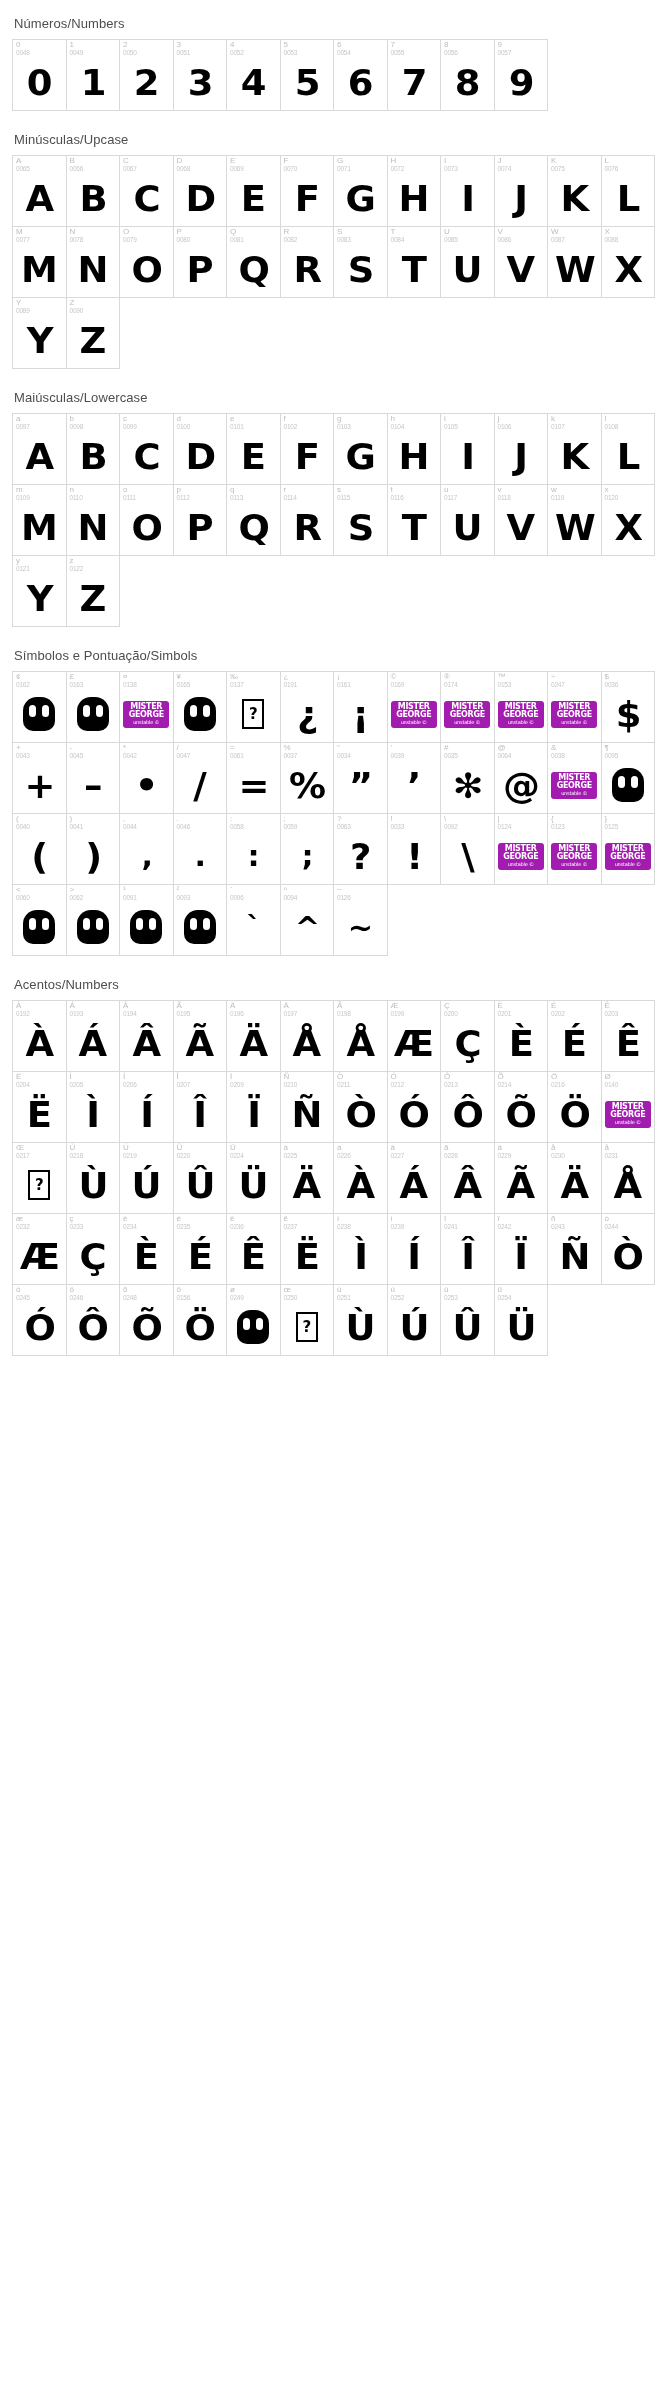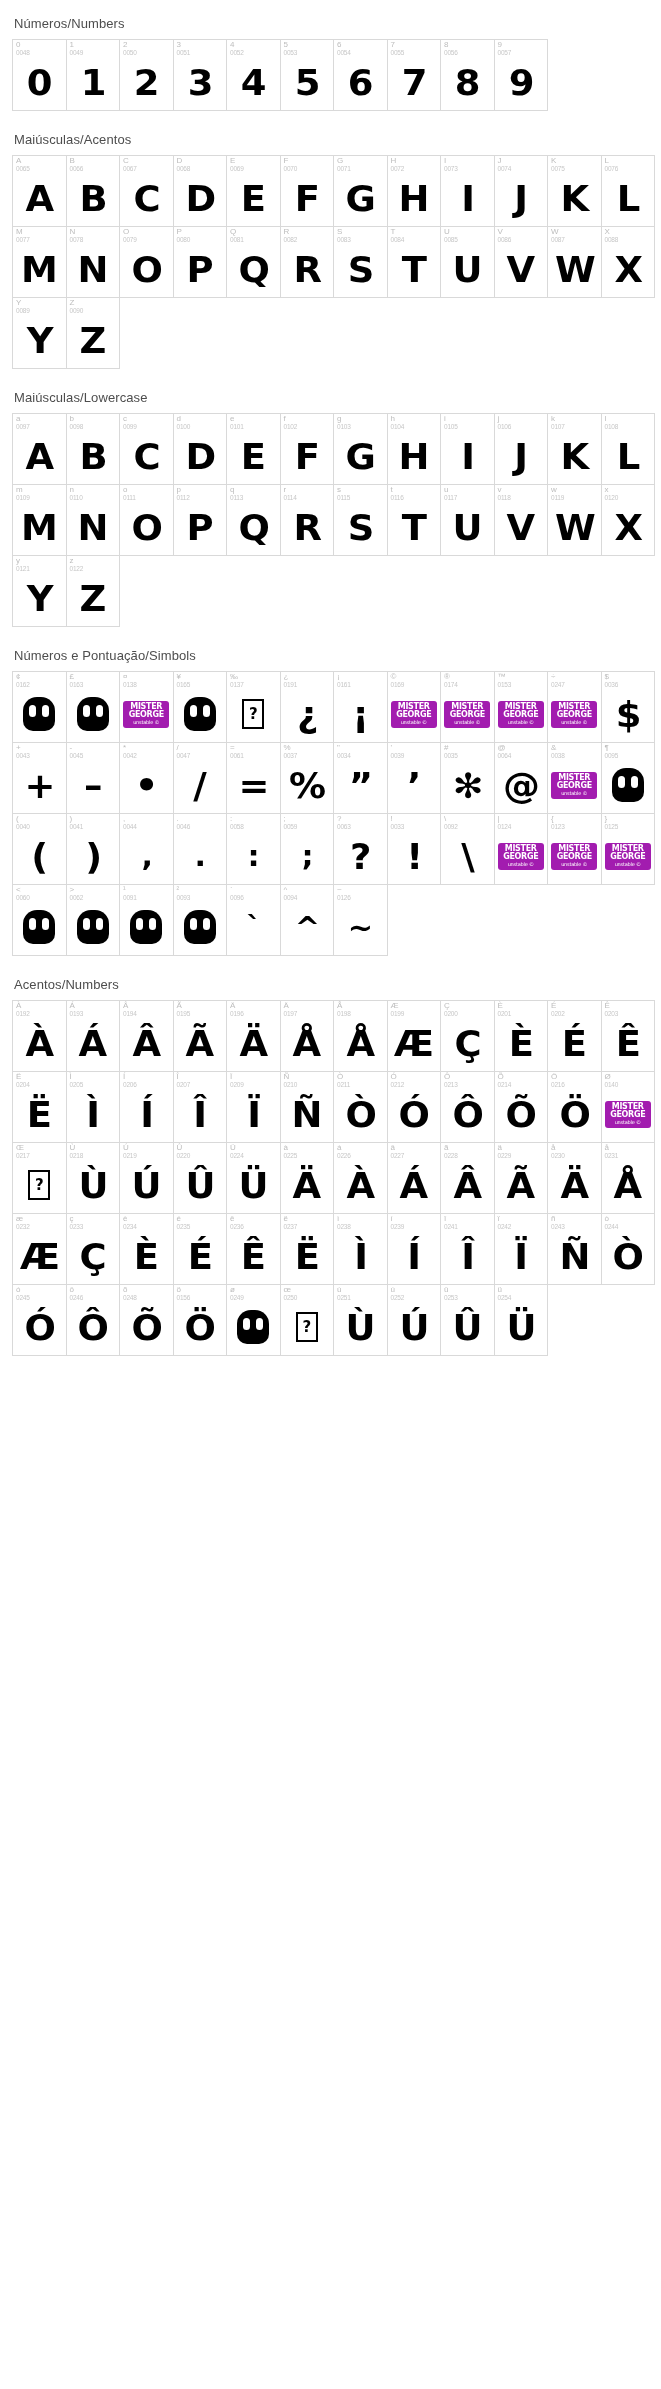--- a/index.html
+++ b/index.html
@@ -232,21 +232,21 @@
           <div class="meta">
             <span class="ch">9</span>
             <span class="code">0057</span>
           </div>
           <div class="art">
             <span class="g">9</span>
           </div>
         </div>
       </div>
       <div class="spacer"></div>
-      <div class="section-title">Maiúsculas/Acentos</div>
+      <div class="section-title">Minúsculas/Upcase</div>
       <div class="glyph-grid">
         <div class="glyph-cell">
           <div class="meta">
             <span class="ch">A</span>
             <span class="code">0065</span>
           </div>
           <div class="art">
             <span class="g">A</span>
           </div>
         </div>
@@ -708,21 +708,21 @@
           <div class="meta">
             <span class="ch">z</span>
             <span class="code">0122</span>
           </div>
           <div class="art">
             <span class="g">Z</span>
           </div>
         </div>
       </div>
       <div class="spacer"></div>
-      <div class="section-title">Números e Pontuação/Simbols</div>
+      <div class="section-title">Símbolos e Pontuação/Simbols</div>
       <div class="glyph-grid">
         <div class="glyph-cell">
           <div class="meta">
             <span class="ch">¢</span>
             <span class="code">0162</span>
           </div>
           <div class="art">
             <div class="blob"></div>
           </div>
         </div>

